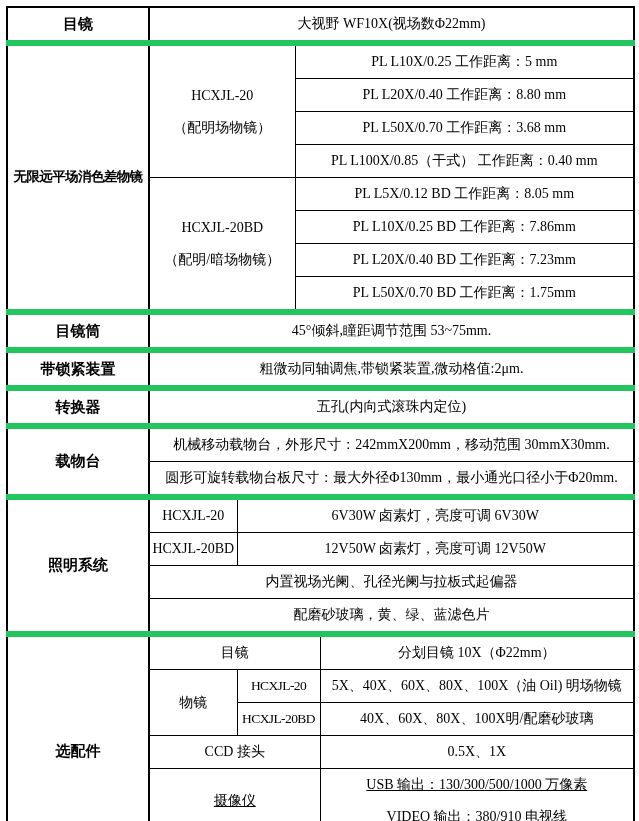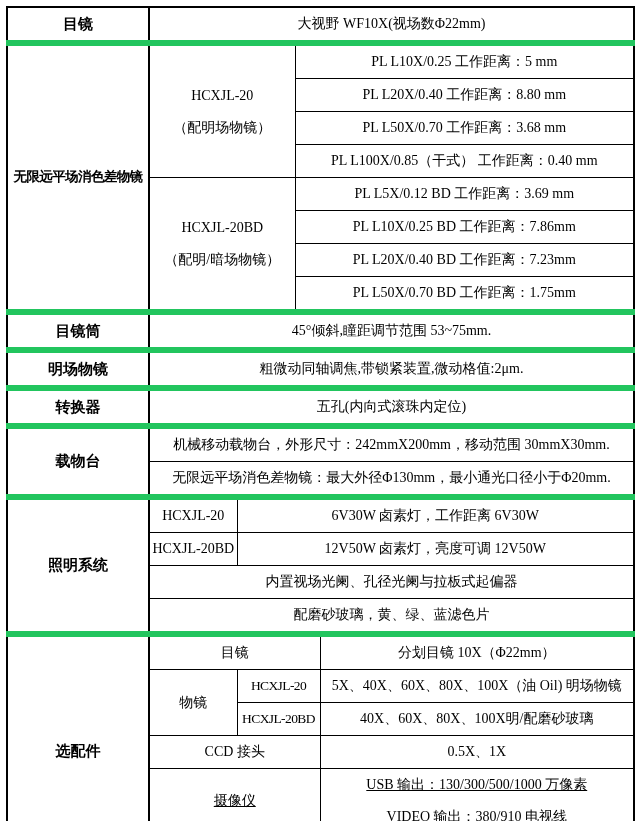--- a/index.html
+++ b/index.html
@@ -86,59 +86,59 @@
       <td colspan="2">PL L50X/0.70 工作距离：3.68 mm</td>
     </tr>
     <tr>
       <td colspan="2">PL L100X/0.85（干式） 工作距离：0.40 mm</td>
     </tr>
     <tr>
       <td colspan="2" rowspan="4" class="model-cell">
         <span class="model-line">HCXJL-20BD</span>
         <span class="model-note">（配明/暗场物镜）</span>
       </td>
-      <td colspan="2">PL L5X/0.12 BD 工作距离：3.69 mm</td>
+      <td colspan="2">PL L5X/0.12 BD 工作距离：8.05 mm</td>
     </tr>
     <tr>
       <td colspan="2">PL L10X/0.25 BD 工作距离：7.86mm</td>
     </tr>
     <tr>
       <td colspan="2">PL L20X/0.40 BD  工作距离：7.23mm</td>
     </tr>
     <tr>
       <td colspan="2">PL L50X/0.70 BD 工作距离：1.75mm</td>
     </tr>
 
     <tr class="sec">
       <td class="hdr">目镜筒</td>
       <td colspan="4">45°倾斜,瞳距调节范围 53~75mm.</td>
     </tr>
 
     <tr class="sec">
-      <td class="hdr">明场物镜</td>
+      <td class="hdr">带锁紧装置</td>
       <td colspan="4">粗微动同轴调焦,带锁紧装置,微动格值:2μm.</td>
     </tr>
 
     <tr class="sec">
       <td class="hdr">转换器</td>
       <td colspan="4">五孔(内向式滚珠内定位)</td>
     </tr>
 
     <tr class="sec">
       <td class="hdr" rowspan="2">载物台</td>
       <td colspan="4">机械移动载物台，外形尺寸：242mmX200mm，移动范围 30mmX30mm.</td>
     </tr>
     <tr>
-      <td colspan="4">无限远平场消色差物镜：最大外径Φ130mm，最小通光口径小于Φ20mm.</td>
+      <td colspan="4">圆形可旋转载物台板尺寸：最大外径Φ130mm，最小通光口径小于Φ20mm.</td>
     </tr>
 
     <tr class="sec">
       <td class="hdr" rowspan="4">照明系统</td>
       <td>HCXJL-20</td>
-      <td colspan="3">6V30W 卤素灯，工作距离 6V30W</td>
+      <td colspan="3">6V30W 卤素灯，亮度可调 6V30W</td>
     </tr>
     <tr>
       <td>HCXJL-20BD</td>
       <td colspan="3">12V50W 卤素灯，亮度可调 12V50W</td>
     </tr>
     <tr>
       <td colspan="4">内置视场光阑、孔径光阑与拉板式起偏器</td>
     </tr>
     <tr>
       <td colspan="4">配磨砂玻璃，黄、绿、蓝滤色片</td>

